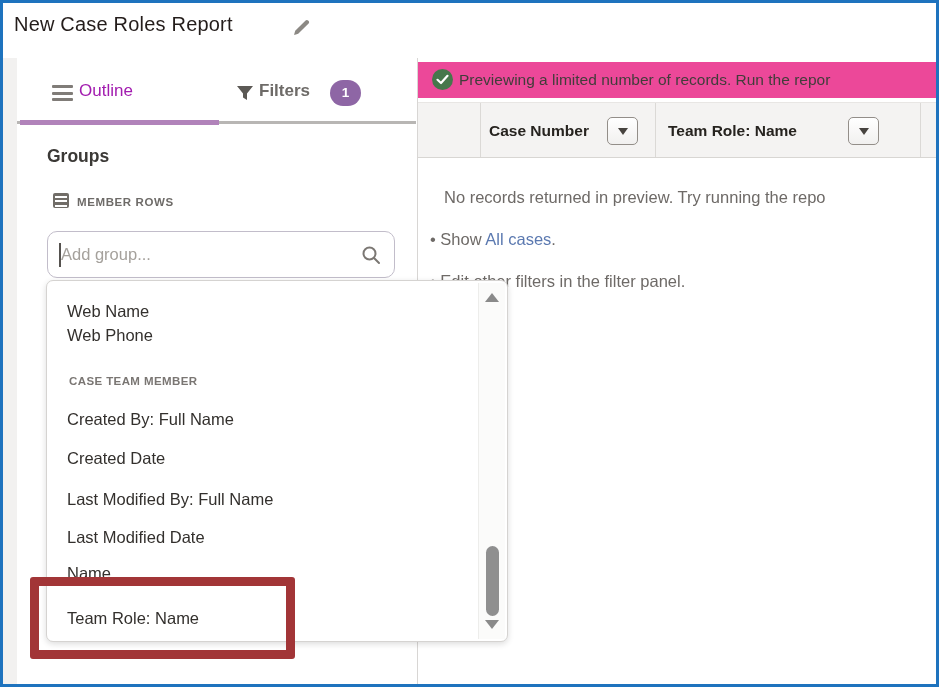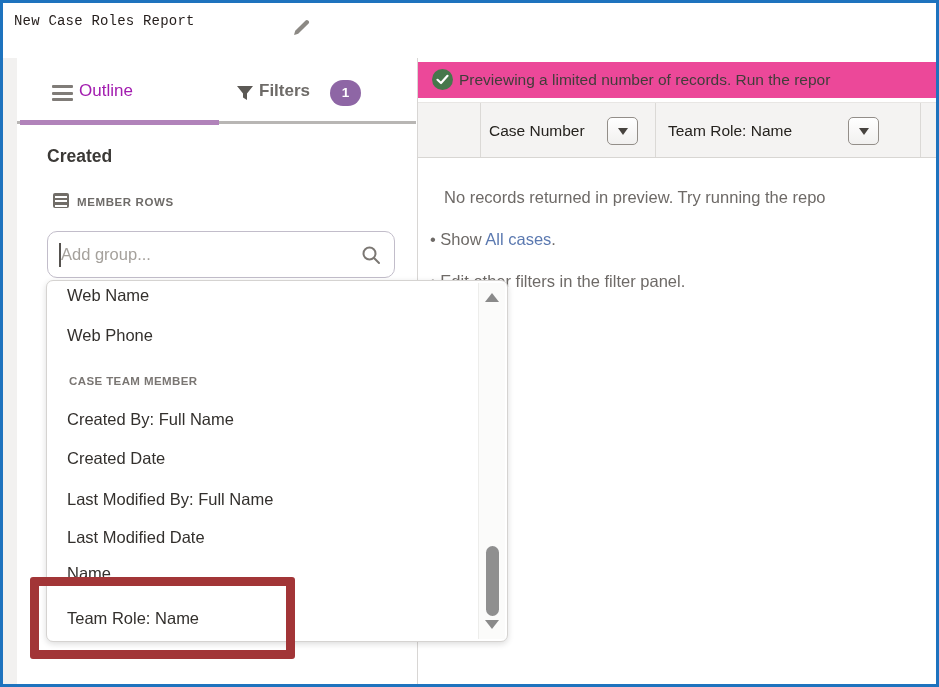--- a/index.html
+++ b/index.html
@@ -3,21 +3,21 @@
 <meta charset="utf-8">
 <style>
   * { margin:0; padding:0; box-sizing:border-box; }
   html,body { background:#fff; }
   body { font-family:"Liberation Sans", sans-serif; }
   .frame { position:relative; width:939px; height:687px; background:#fff; overflow:hidden; }
   .border-overlay { position:absolute; inset:0; border:3px solid #1e73be; z-index:60; pointer-events:none; }
   .abs { position:absolute; }
 
   
-  .page-title { left:14px; top:13px; font-size:14px; font-weight:400; color:#241d1b; letter-spacing:.2px; white-space:nowrap;font-family:Liberation Mono, monospace; }
+  .page-title { left:14px; top:13px; font-size:20px; font-weight:400; color:#241d1b; letter-spacing:.2px; white-space:nowrap; }
   .pencil { left:292px; top:17px; width:20px; height:20px; }
   .pill { left:329px; top:9px; height:34px; border-radius:17px; background:#efedec; padding:0 18px; line-height:34px; font-size:15.5px; font-weight:bold; color:#1d1916; }
 
   
   .left-strip { left:3px; top:58px; width:14px; bottom:3px; background:#f2f1f0; }
   .sidebar-divider { left:417px; top:58px; width:1px; bottom:3px; background:#d8d6d4; z-index:1; }
 
   
   .tab-label { top:81px; font-size:17px; white-space:nowrap; }
   .outline-label { left:79px; font-weight:normal; color:#a21caf; }
@@ -53,21 +53,21 @@
   
   .red-box { left:30px; top:577px; width:265px; height:82px; border:9px solid #a23537; border-radius:3px; z-index:10; }
 
   
   .banner { left:418px; top:62px; width:560px; height:36px; background:#ec4899;text-align:right; }
   .check-icon { position:absolute; left:14px; top:7px; width:21px; height:21px; }
   .banner-text { position:absolute; left:41px; top:9px; font-size:15.5px; color:#413d3a; white-space:nowrap; }
 
   .header-row { left:418px; top:102px; width:518px; height:56px; background:#f4f3f2; border-top:1px solid #e8e6e4; border-bottom:1px solid #d8d6d3; }
   .col-line { position:absolute; top:0; width:1px; height:100%; background:#dbd9d6; }
-  .col-header { position:absolute; top:19px; font-size:15.5px; font-weight:normal; color:#26231f; white-space:nowrap; }
+  .col-header { position:absolute; top:19px; font-size:15.5px; font-weight:bold; color:#26231f; white-space:nowrap; }
   .col-menu-btn { position:absolute; top:14px; width:31px; height:28px; border:1px solid #938e89; border-radius:5px; background:linear-gradient(#ffffff,#f1f0ef); display:flex; align-items:center; justify-content:center; }
   .col-menu-btn b { width:0; height:0; border-left:5px solid transparent; border-right:5px solid transparent; border-top:7px solid #47433f; }
 
   .empty-msg { left:444px; top:188px; font-size:16.5px; color:#6e6a67; white-space:nowrap; }
   .bullet1 { left:430px; top:230px; font-size:16.5px; color:#6e6a67; white-space:nowrap; }
   .bullet1 a { color:#5b79b0; text-decoration:none; }
   .bullet2 { left:430px; top:272px; font-size:16.5px; color:#6e6a67; white-space:nowrap; z-index:1; }
 </style>
 </head>
 <body>
@@ -93,41 +93,41 @@
   <div class="abs funnel-icon">
     <svg width="18" height="18" viewBox="0 0 18 18">
         <path d="M1 2 H17 L11 9.5 V16 L7 13.5 V9.5 Z" fill="#5c5955"></path>
       </svg>
   </div>
   <div class="abs tab-label filters-label">Filters</div>
   <div class="abs filters-badge">1</div>
   <div class="abs tabbar-line"></div>
   <div class="abs tab-underline"></div>
 
-  <div class="abs groups-heading">Created</div>
+  <div class="abs groups-heading">Groups</div>
   <div class="abs rows-icon">
       <i></i>
       <i></i>
       <i></i>
     </div>
   <div class="abs group-rows-label">MEMBER ROWS</div>
 
   <div class="abs search-box">
     <div class="caret-bar"></div>
     <input class="search-input" type="text" value="" placeholder="Add group..." style="">
     <div class="search-icon">
       <svg width="20" height="20" viewBox="0 0 20 20">
           <circle cx="8.5" cy="8.5" r="6" fill="none" stroke="#7b7773" stroke-width="2"></circle>
           <line x1="13" y1="13" x2="18" y2="18" stroke="#7b7773" stroke-width="2" stroke-linecap="round"></line>
         </svg>
     </div>
   </div>
 
   <div class="abs dropdown">
-    <div class="dd-item" style="top:2px">Web Name</div>
+    <div class="dd-item" style="top:18px">Web Name</div>
     <div class="dd-item" style="top:42px">Web Phone</div>
     <div class="dd-section" style="top:92px">CASE TEAM MEMBER</div>
     <div class="dd-item" style="top:126px">Created By: Full Name</div>
     <div class="dd-item" style="top:165px">Created Date</div>
     <div class="dd-item" style="top:244px">Last Modified Date</div>
     <div class="dd-item" style="top:206px">Last Modified By: Full Name</div>
     <div class="dd-item" style="top:280px">Name</div>
     <div class="dd-item" style="top:325px">Team Role: Name</div>
     <div class="dd-scrollbar">
       <div class="sb-up"></div>

